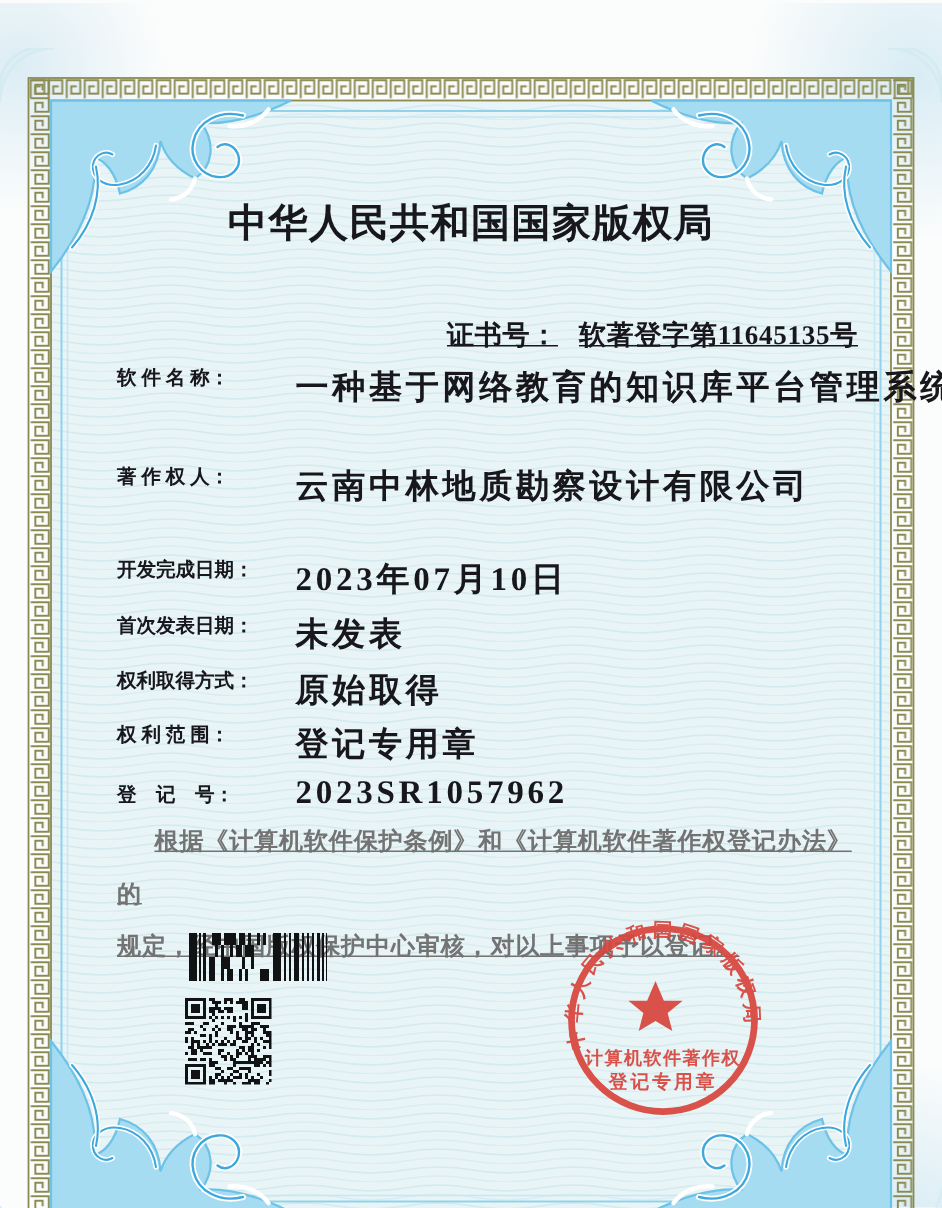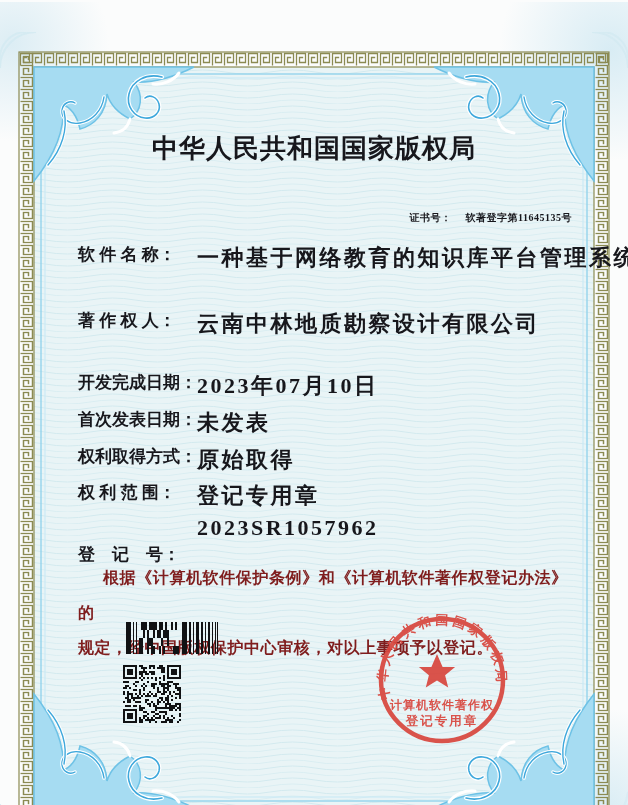--- a/index.html
+++ b/index.html
@@ -10,28 +10,28 @@
   .wash.tl{left:-30px;top:-30px;width:140px;height:140px;
     background:radial-gradient(circle at 30% 30%, #dcedf4 0%, rgba(220,237,244,0) 70%);}
   .wash.tr{right:-30px;top:-30px;width:160px;height:160px;
     background:radial-gradient(circle at 70% 30%, #d8ecf4 0%, rgba(216,236,244,0) 70%);}
   .wash.br{right:-20px;bottom:-20px;width:150px;height:150px;
     background:radial-gradient(circle at 70% 70%, #d8ecf4 0%, rgba(216,236,244,0) 70%);}
   svg.decor{position:absolute;left:0;top:0;}
   .txt{position:absolute;color:#17171c;font-weight:bold;white-space:nowrap;}
   .authority{left:0;right:0;top:99px;text-align:center;font-size:26px;letter-spacing:1px;}
   .cert-title{left:0;right:0;top:133px;text-align:center;font-size:31px;letter-spacing:1px;}
-  .cert-no{top:179px;right:56px;font-size:10px;letter-spacing:0.5px;}
+  .cert-no{top:179px;right:56px;font-size:18px;letter-spacing:0.5px;text-decoration:underline;}
   .cert-no .gap{display:inline-block;width:14px;}
-  .lbl{position:absolute;left:78px;font-size:17px;font-weight:bold;color:#17171c;white-space:nowrap;}
+  .lbl{position:absolute;left:78px;font-size:13px;font-weight:bold;color:#17171c;white-space:nowrap;}
   .val{position:absolute;left:197px;font-size:22px;font-weight:bold;color:#17171c;
     letter-spacing:2.5px;white-space:nowrap;}
   .val .v2{display:block;margin-top:3px;letter-spacing:1px;}
-  .statement{position:absolute;left:78px;top:528px;width:498px;font-size:16px;
-    font-weight:bold;color:#7f1d1d;line-height:35px;}
+  .statement{position:absolute;left:78px;top:512px;width:498px;font-size:16px;
+    font-weight:bold;color:#737373;line-height:35px;text-decoration:underline;}
   .statement .l1{text-indent:25px;letter-spacing:0.6px;}
   .statement .l2{letter-spacing:0.6px;}
   .barcode-box{position:absolute;left:126px;top:590px;width:92px;height:32px;}
   .qr-box{position:absolute;left:123px;top:633px;width:58px;height:58px;}
   .seal-box{position:absolute;left:357px;top:563px;width:170px;height:170px;opacity:0.93;}
   .issue-date{left:381px;top:702px;font-size:17px;letter-spacing:1px;color:#101013;}
 </style>
 </head>
 <body>
 
@@ -126,21 +126,21 @@
   </div>
   <div>
     <span class="lbl" style="top:413px">权利取得方式：</span>
     <span class="val" style="top:413px">原始取得</span>
   </div>
   <div>
     <span class="lbl" style="top:449px">权 利 范 围：</span>
     <span class="val" style="top:449px">登记专用章</span>
   </div>
   <div>
-    <span class="lbl" style="top:511px">登　记　号：</span>
+    <span class="lbl" style="top:489px">登　记　号：</span>
     <span class="val" style="top:483px">2023SR1057962</span>
   </div>
 
   <div class="statement">
     <div class="l1">根据《计算机软件保护条例》和《计算机软件著作权登记办法》的</div>
     <div class="l2">规定，经中国版权保护中心审核，对以上事项予以登记。</div>
   </div>
 
   <div class="barcode-box"><svg width="92" height="32" viewBox="0 0 92 32" shape-rendering="crispEdges">
         <rect x="0" y="0" width="5" height="32" fill="#111214"></rect>

